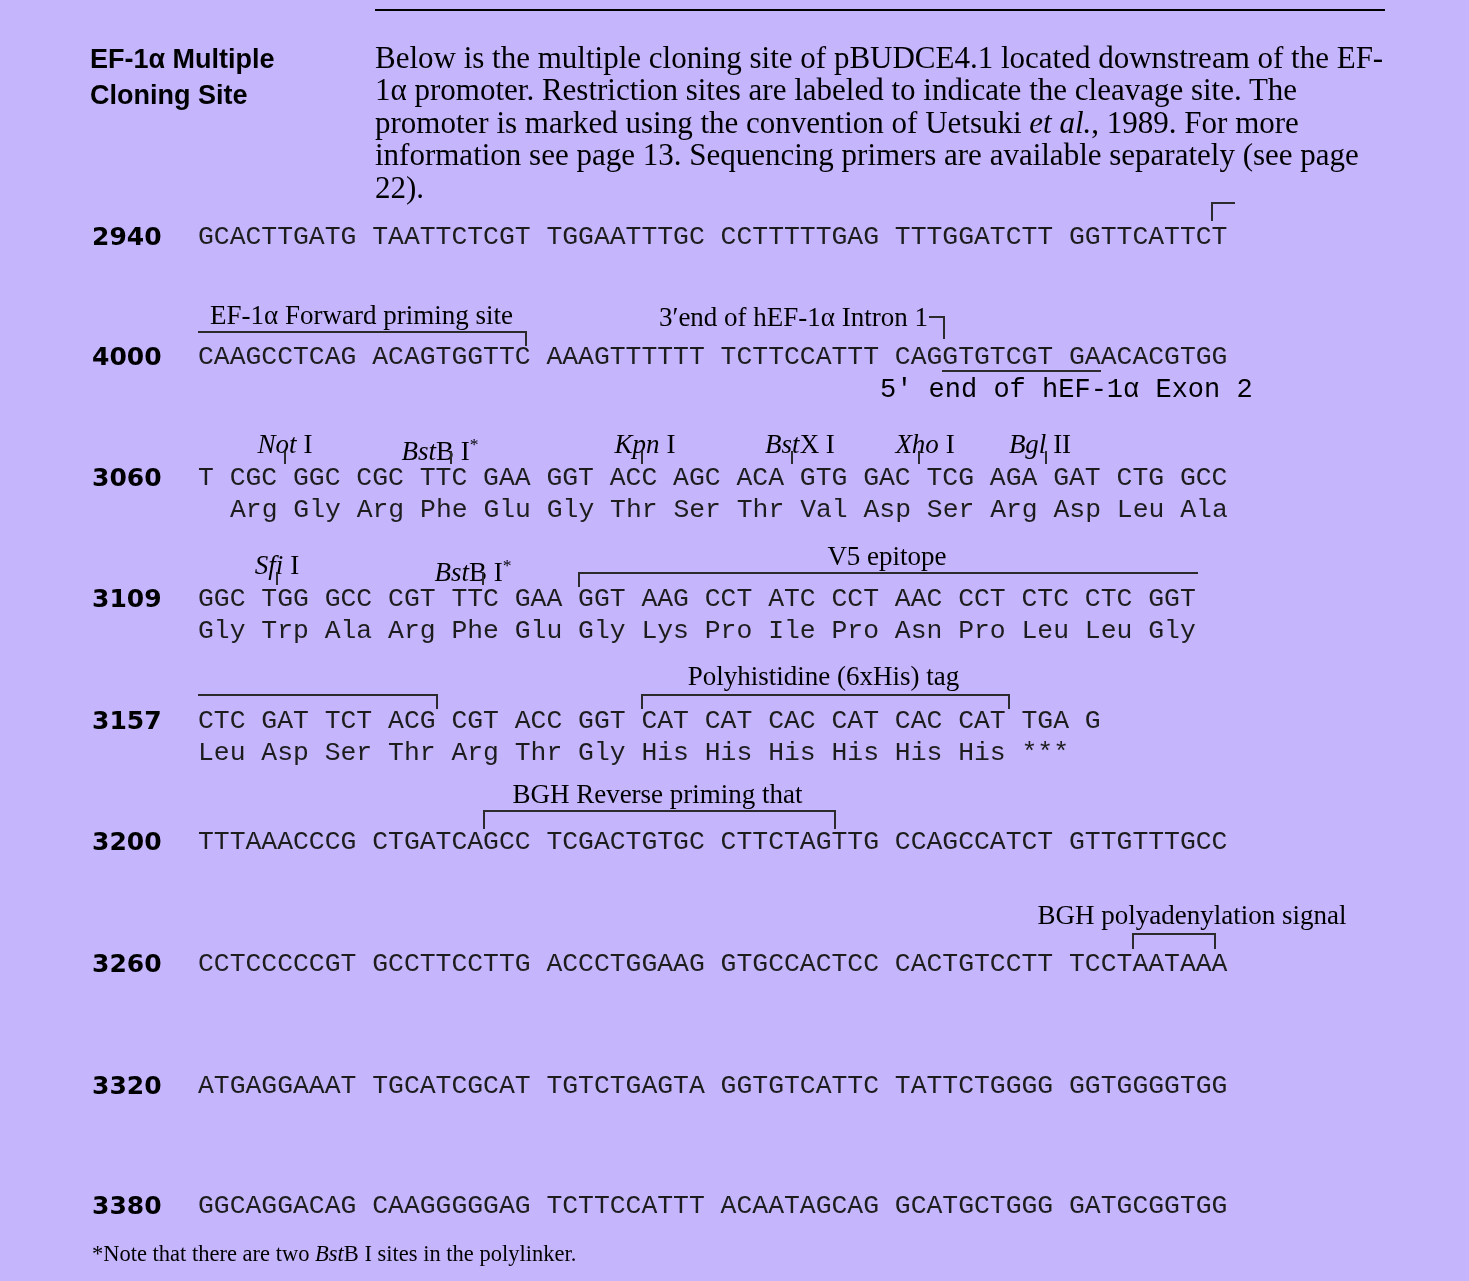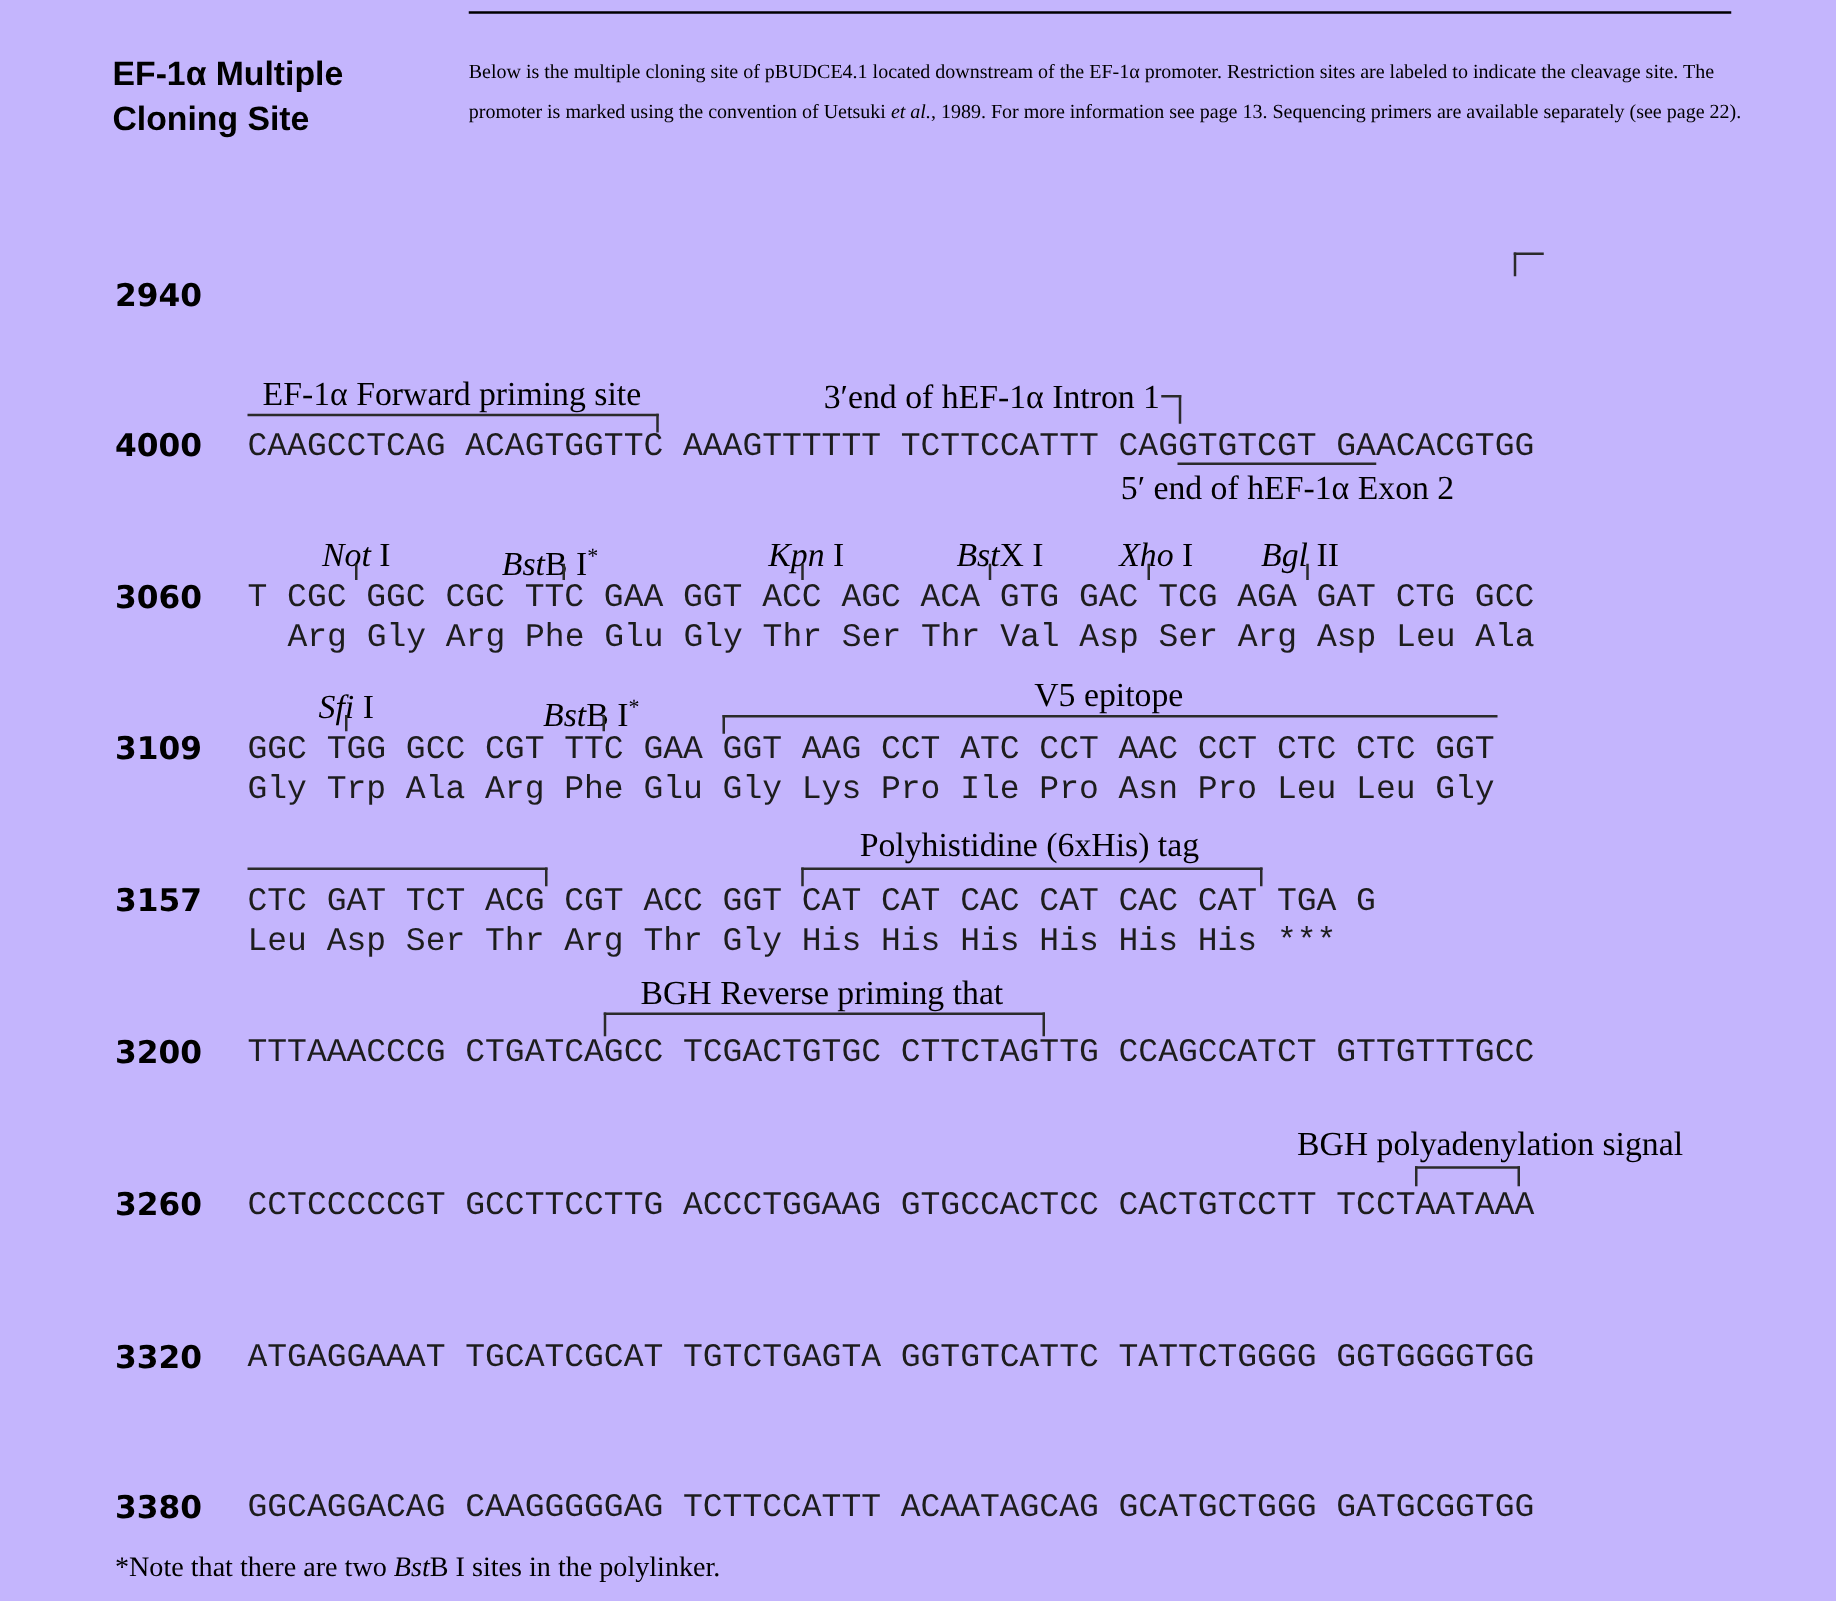--- a/index.html
+++ b/index.html
@@ -7,21 +7,21 @@
     position:relative; width:1469px; height:1281px; background:#c4b5fd;
     overflow:hidden; font-family:"Liberation Serif", serif; color:#111;
   }
   .toprule { position:absolute; background:#000; }
   .title {
     position:absolute; font-family:"Liberation Sans", sans-serif;
     font-weight:bold; font-size:27px; color:#000; white-space:nowrap;
   }
   .intro {
     position:absolute; font-family:"Liberation Serif", serif;
-    font-size:16px; line-height:32.4px; color:#000;
+    font-size:31px; line-height:32.4px; color:#000;
   }
   .rownum {
     position:absolute; left:92px; font-family:"DejaVu Sans", sans-serif;
     font-weight:bold; font-size:25px; line-height:26px; color:#000;
   }
   .seq {
     position:absolute; font-family:"Liberation Mono","DejaVu Sans Mono",monospace;
     font-size:26.4px; line-height:26px; white-space:pre; color:#1d1d1d;
   }
   .ann-label {
@@ -45,29 +45,30 @@
 
   <div class="toprule" style="left:375px; top:9px; width:1010px; height:2px;"></div>
 
   <div class="title" style="left:90px; top:44px;">EF-1α Multiple</div>
   <div class="title" style="left:90px; top:80px;">Cloning Site</div>
 
   <p class="intro" style="left:375px; top:10px; width:1020px; margin:0; padding-top:32px;"><span>Below is the multiple cloning site of pBUDCE4.1 located downstream of the EF-1α promoter. Restriction sites are labeled to indicate the cleavage site. The promoter is marked using the convention of Uetsuki </span><i>et al.</i><span>, 1989. For more information see page 13. Sequencing primers are available separately (see page 22).</span></p>
 
   <div class="ann-line corner-l" style="left:1211px; top:202px; width:22px; height:17px;"></div>
   <div class="rownum" style="top:224px;">2940</div>
+  <div class="seq" style="left:198px; top:224px;">GCACTTGATG TAATTCTCGT TGGAATTTGC CCTTTTTGAG TTTGGATCTT GGTTCATTCT</div>
 
   <div class="ann-label center" style="left:198px; top:303px; width:327px;">EF-1α Forward priming site</div>
   <div class="ann-line corner-r" style="left:198px; top:331px; width:327px; height:13px;"></div>
   <div class="ann-label right" style="left:640px; top:305px; width:288px;">3′end of hEF-1α Intron 1</div>
   <div class="ann-line corner-r" style="left:929px; top:316px; width:14px; height:21px;"></div>
   <div class="rownum" style="top:344px;">4000</div>
   <div class="seq" style="left:198px; top:344px;">CAAGCCTCAG ACAGTGGTTC AAAGTTTTTT TCTTCCATTT CAGGTGTCGT GAACACGTGG</div>
   <div class="uline" style="left:942px; top:370px; width:159px; height:2px;"></div>
-  <div class="ann-label center" style="left:880px; top:378px; width:300px;">5′ end of hEF-1α Exon 2</div>
+  <div class="ann-label center" style="left:880px; top:378px; width:300px;font-family:Liberation Mono, monospace;">5′ end of hEF-1α Exon 2</div>
 
   <div class="ann-label enz center" style="left:225px; top:432px; width:120px;"><i>Not</i><span> I</span></div>
   <div class="ann-label enz center" style="left:370px; top:432px; width:140px;"><i>Bst</i><span>B I</span><sup>*</sup></div>
   <div class="ann-label enz center" style="left:585px; top:432px; width:120px;"><i>Kpn</i><span> I</span></div>
   <div class="ann-label enz center" style="left:740px; top:432px; width:120px;"><i>Bst</i><span>X I</span></div>
   <div class="ann-label enz center" style="left:865px; top:432px; width:120px;"><i>Xho</i><span> I</span></div>
   <div class="ann-label enz center" style="left:980px; top:432px; width:120px;"><i>Bgl</i><span> II</span></div>
   <div class="tick" style="left:284px; top:451px; height:13px;"></div>
   <div class="tick" style="left:450px; top:451px; height:13px;"></div>
   <div class="tick" style="left:641px; top:451px; height:13px;"></div>

